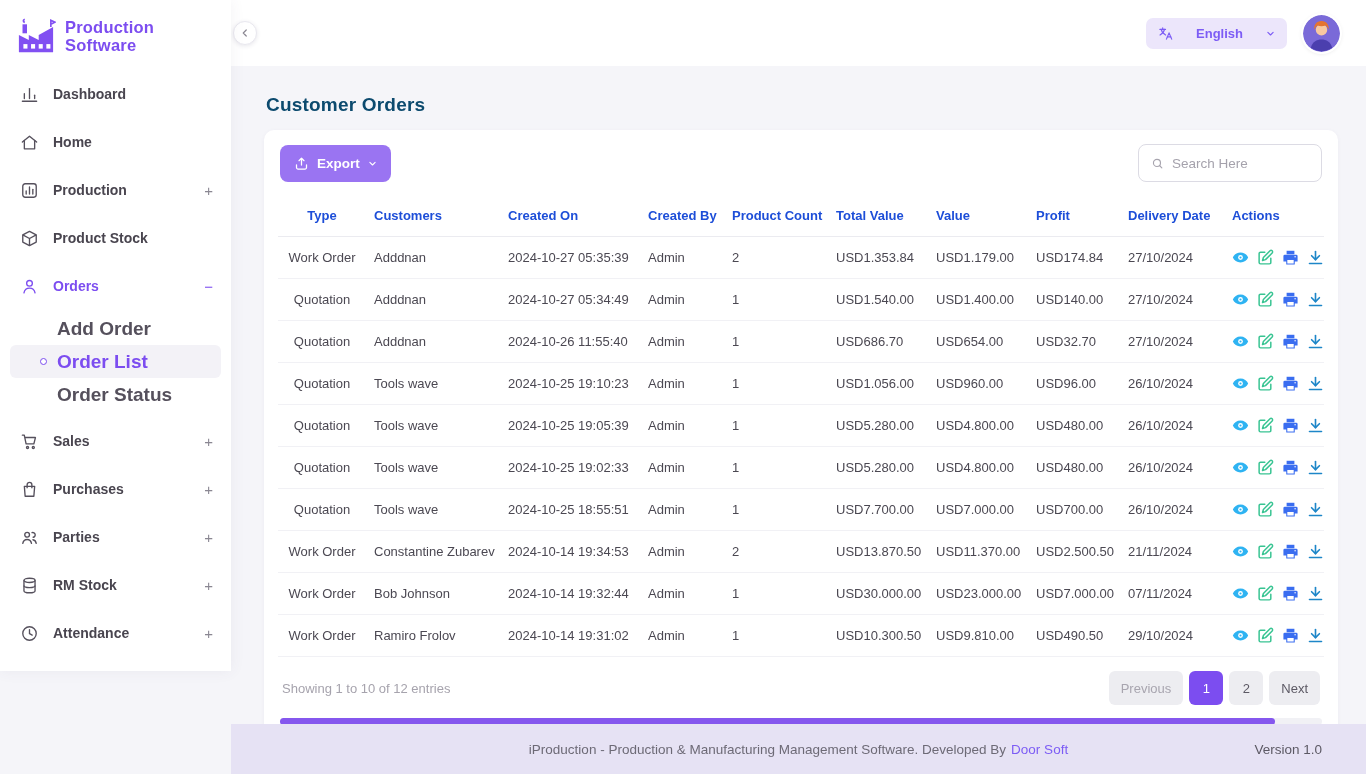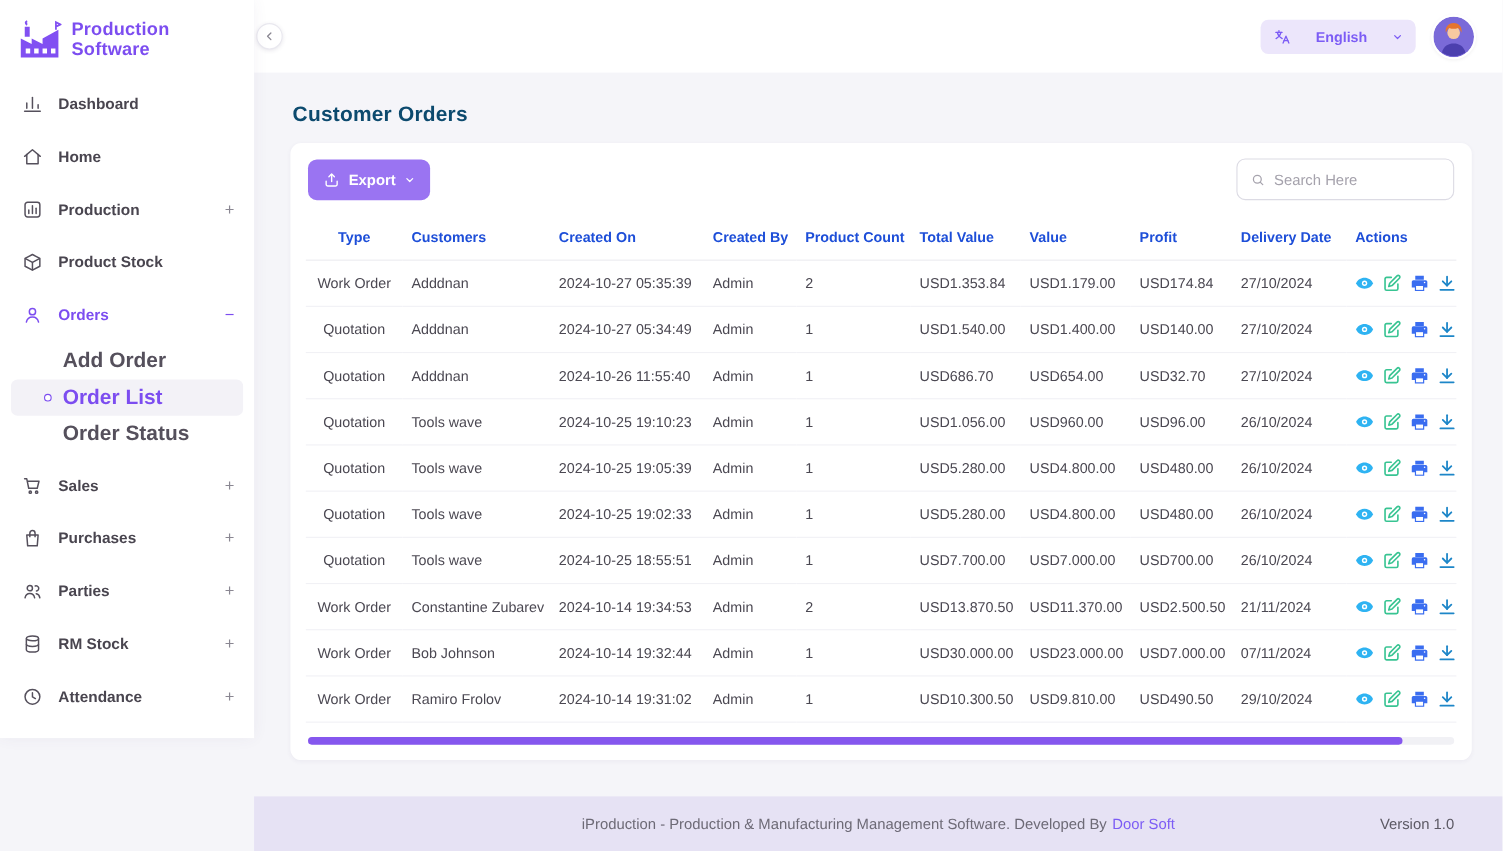--- a/index.html
+++ b/index.html
@@ -67,21 +67,21 @@
     background:#fff; border-radius:10px; padding:14px 14px 12px;
     box-shadow:0 1px 4px rgba(70,60,110,.05);
   }
   .toolbar { display:flex; align-items:center; justify-content:space-between; margin-bottom:13px; padding:0 2px; }
   .export-btn {
     display:flex; align-items:center; gap:8px; background:var(--export-btn,#9a74f2); color:#fff;
     border:none; border-radius:8px; padding:0 14px; height:37px; font-size:13.5px; font-weight:bold;
     font-family:inherit; cursor:pointer;
   }
   .search-box {
-    display:flex; align-items:center; gap:8px; width:198px; height:38px;
+    display:flex; align-items:center; gap:8px; width:184px; height:38px;
     border:1px solid #dcdbe4; border-radius:8px; padding:0 12px; background:#fff;
   }
   .search-box input {
     border:none; outline:none; width:100%; font-size:13.5px; font-family:inherit; color:#55505c; background:transparent;
   }
   .search-box input::placeholder { color:#a5a2ac; }
 
   table { width:100%; border-collapse:collapse; font-size:13px; table-layout:fixed; }
   th {
     text-align:left; font-weight:bold; color:#1d4ed8; padding:13px 8px;
@@ -803,20 +803,29 @@
                         <path d="m6.5 9.5 5.5 5.5 5.5-5.5"></path>
                         <path d="M3.5 20.5h17"></path>
                       </svg>
                 </button>
               </span>
             </td>
           </tr>
         </tbody>
         </table>
 
+        <div class="card-footer">
+          <div class="entries-summary">Showing 1 to 10 of 12 entries</div>
+          <div class="pagination">
+            <button class="page-btn disabled">Previous</button>
+            <button class="page-btn active">1</button>
+            <button class="page-btn">2</button>
+            <button class="page-btn">Next</button>
+          </div>
+        </div>
 
         <div class="hscroll">
           <div class="hscroll-thumb"></div>
         </div>
 
       </div>
     </div>
 
     <footer class="page-footer">
       <span>iProduction - Production &amp; Manufacturing Management Software. Developed By</span>

